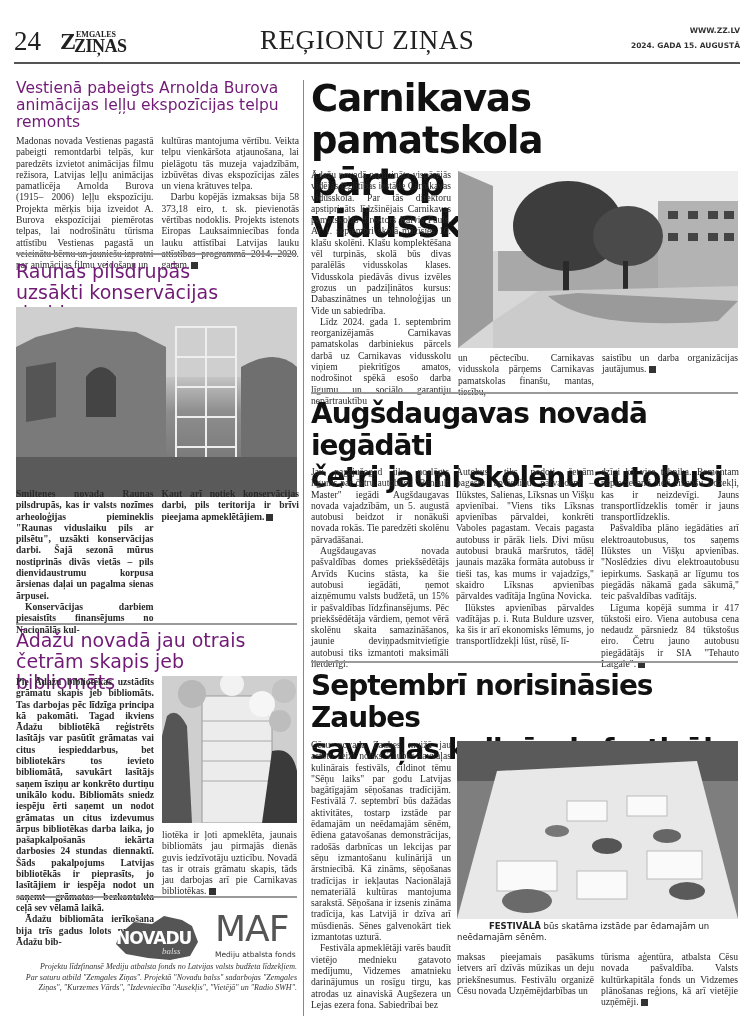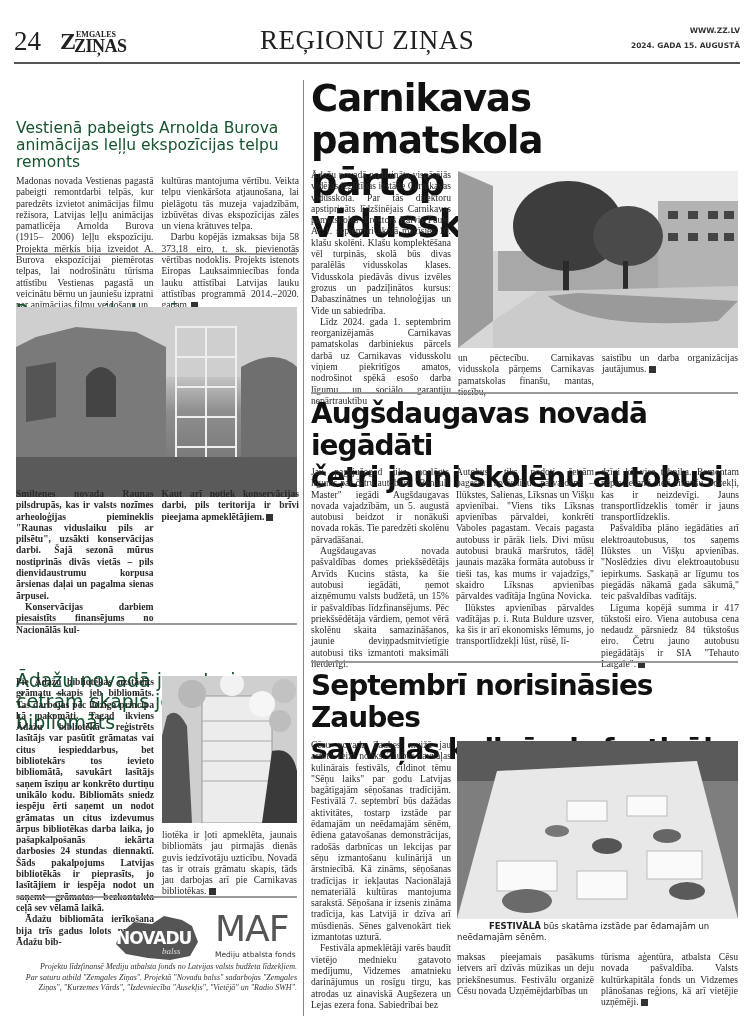--- a/index.html
+++ b/index.html
@@ -7,21 +7,21 @@
   body { position: relative; font-family: "DejaVu Serif", serif; color: #222; }
   .abs { position: absolute; }
   .serif { font-family: "Liberation Serif", "DejaVu Serif", serif; }
   .sans { font-family: "DejaVu Sans", "Liberation Sans", sans-serif; }
   .body-text { font-family: "Liberation Serif", serif; font-size: 9.6px; line-height: 11.3px; text-align: justify; color: #2a2a2a; hyphens: auto; }
   .body-text p { text-indent: 0; }
   .body-text p + p { text-indent: 9px; }
   .endmark { display: inline-block; width: 7px; height: 7px; background: #333; vertical-align: -1px; margin-left: 2px; }
   .hr { position: absolute; height: 2px; background: #9a9a9a; }
   .vr { position: absolute; width: 1px; background: #888; }
-  .h-left { font-family: "DejaVu Sans", sans-serif; font-weight: normal; color: #14532d; margin-top: 40px; }
+  .h-left { font-family: "DejaVu Sans", sans-serif; font-weight: normal; color: #701a75; }
   .h-right { font-family: "DejaVu Sans", sans-serif; font-weight: bold; color: #111; letter-spacing: -1px; }
   .photo { position: absolute; overflow: hidden; }
 </style>
 </head>
 <body>
 
 <div class="abs" style="left:14px;top:22px;width:726px;height:40px;text-align:right;">
   <span class="abs serif" style="left:0;top:4px;font-size:27px;color:#222;">24</span>
   <div class="abs" style="left:46px;top:6px;width:80px;height:28px;">
     <span class="abs serif" style="left:0;top:0;font-size:24px;font-weight:bold;color:#222;">Z</span>

